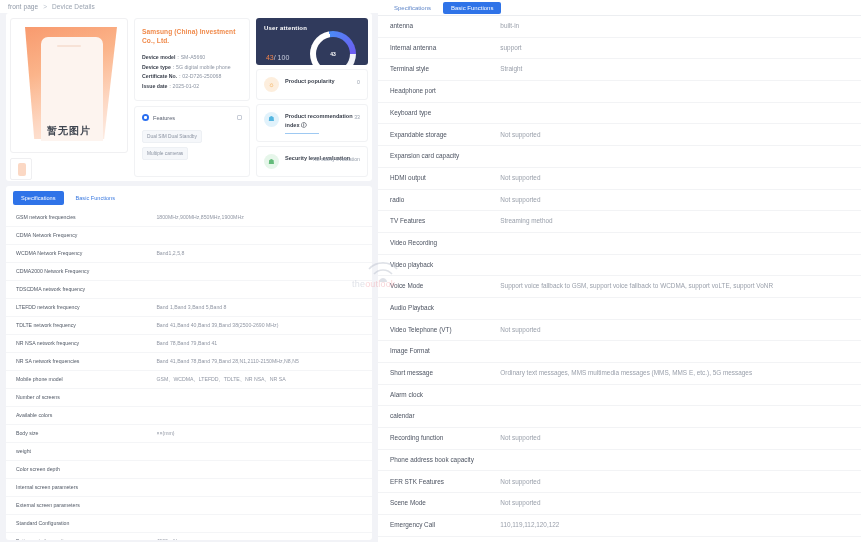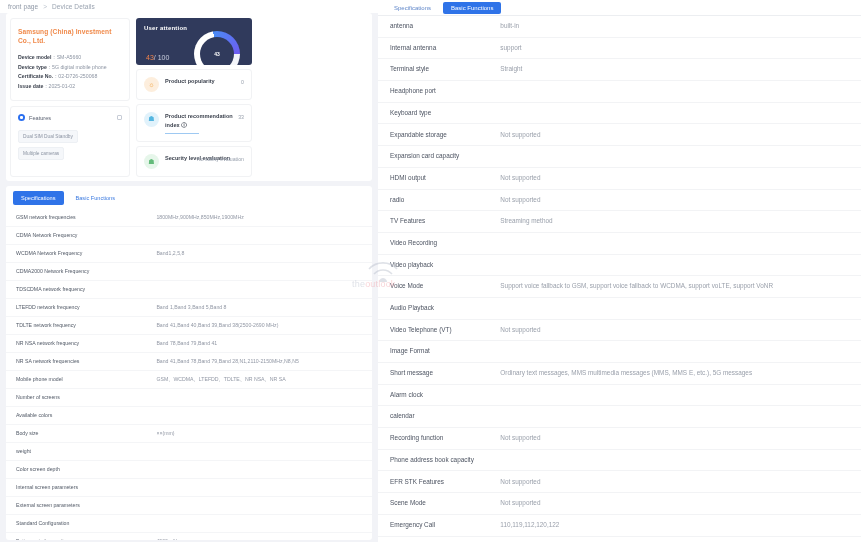--- a/index.html
+++ b/index.html
@@ -278,20 +278,33 @@
   <div class="left-col">
 
     <div class="breadcrumb">
       <span class="crumb-link">front page</span>
       <span class="crumb-sep">&gt;</span>
       <span>Device Details</span>
     </div>
 
     <div class="top-area">
 
+      <div class="gallery">
+        <div class="gallery-main">
+          <div class="ph-bg"></div>
+          <div class="ph-body"></div>
+          <div class="ph-notch"></div>
+          <div class="ph-caption">暂无图片</div>
+        </div>
+        <div class="gallery-thumbs">
+          <div class="thumb">
+              <i></i>
+            </div>
+        </div>
+      </div>
 
       <div class="info-col">
         <div class="card card-vendor">
           <div class="vendor-name">Samsung (China) Investment Co., Ltd.</div>
           <div class="kv">
             <b>Device model</b><span>：</span><span>SM-A5660</span>
           </div>
           <div class="kv">
             <b>Device type</b><span>：</span><span>5G digital mobile phone</span>
           </div>

